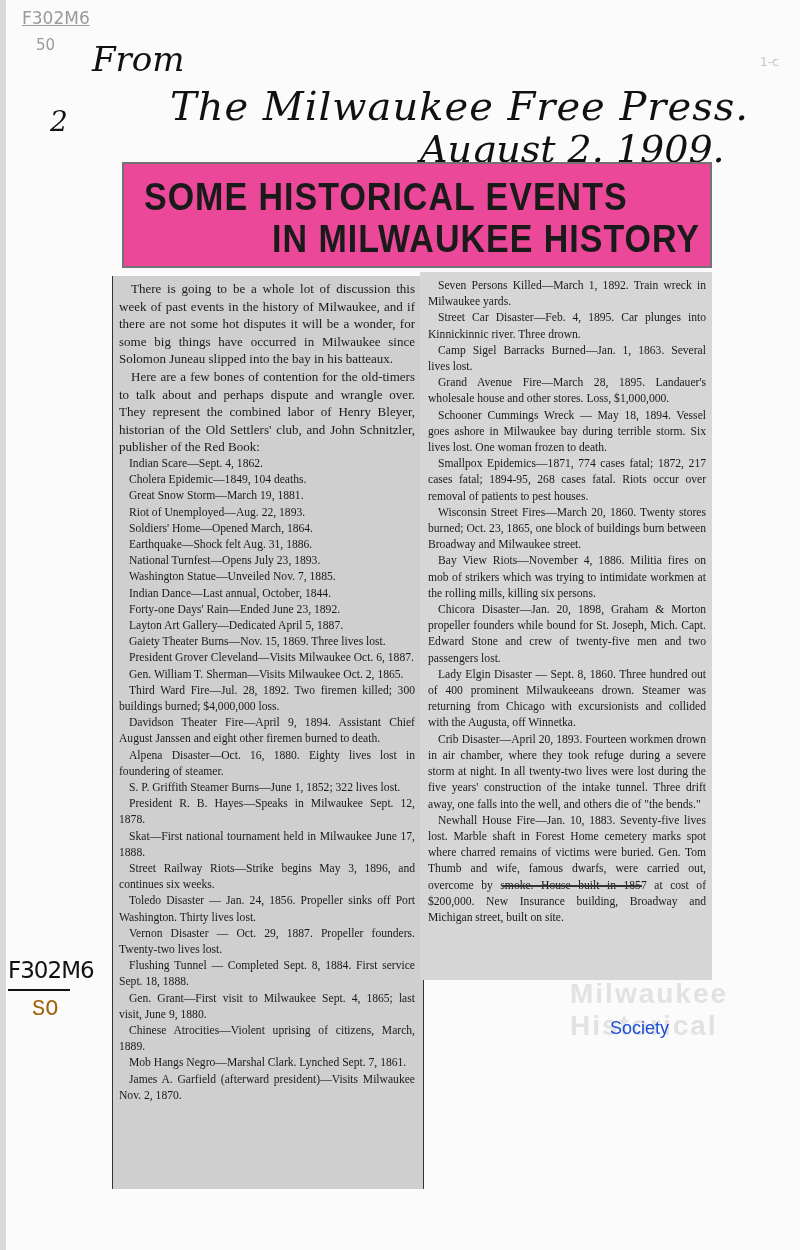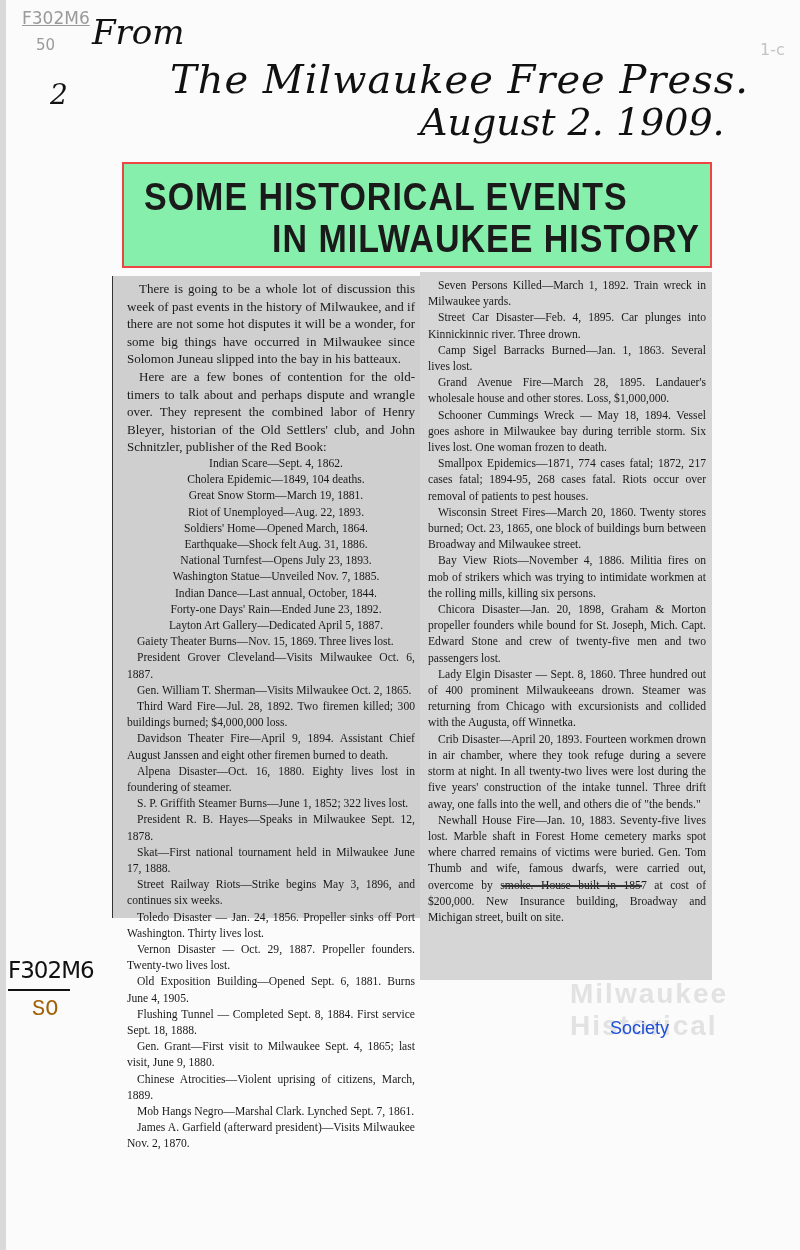--- a/index.html
+++ b/index.html
@@ -1,45 +1,45 @@
 <!DOCTYPE html>
 <html><head>
 <meta charset="utf-8">
 <style>
   html,body{margin:0;padding:0;}
   body{width:800px;height:1250px;background:#fbfbfb;position:relative;overflow:hidden;font-family:"Liberation Serif","DejaVu Serif",serif;color:#1a1a1a;}
   .edge-left{position:absolute;left:0;top:0;width:6px;height:1250px;background:#d9d9d9;}
-  .hw{position:absolute;font-family:"DejaVu Serif","Liberation Serif",serif;font-style:italic;color:#111;}
+  .hw{position:absolute;font-family:"DejaVu Serif","Liberation Serif",serif;font-style:italic;color:#111;margin-top:27px;}
   .pencil{position:absolute;font-family:"DejaVu Sans","Liberation Sans",sans-serif;color:#9a9a9a;}
   .clipping{position:absolute;left:112px;top:160px;width:610px;height:735px;}
-  .headline-box{position:absolute;left:10px;top:2px;width:590px;height:106px;border:2px solid #ef4444;background:#86efac;box-sizing:border-box;}
+  .headline-box{position:absolute;left:10px;top:2px;width:590px;height:106px;border:2px solid #737373;background:#ec4899;box-sizing:border-box;}
   .headline{position:absolute;font-family:"Liberation Sans","DejaVu Sans",sans-serif;font-weight:bold;font-size:34px;letter-spacing:1px;color:#1a1a1a;transform:scaleY(1.15);transform-origin:left top;white-space:nowrap;}
   .col{position:absolute;font-size:11.6px;line-height:16.2px;text-align:justify;box-sizing:border-box;}
-  .col-left{left:0;top:116px;width:312px;height:642px;background:#cfcfcf;border-left:1px solid #333;border-right:1px solid #333;padding:4px 8px 0 14px;}
+  .col-left{left:0;top:116px;width:312px;height:913px;background:#cfcfcf;border-left:1px solid #333;border-right:1px solid #333;padding:4px 8px 0 6px;}
   .col-right{left:308px;top:112px;width:292px;height:708px;background:#d6d6d6;padding:6px 6px 0 8px;}
   .col-left .intro p{margin:0;text-indent:12px;font-size:13px;line-height:17.6px;}
   .col-left .events p{margin:0;text-indent:10px;}
-  .col-left .events p.short{text-align:center;}
+  .col-left .events p.short{text-align:left;}
   .col-right p{margin:0;text-indent:10px;}
   .rule{position:absolute;left:390px;top:725px;width:140px;height:2px;background:#333;}
   .stamp-box{position:absolute;left:0;top:945px;width:105px;height:100px;}
   .stamp-top{position:absolute;left:8px;top:12px;font-family:"DejaVu Sans","Liberation Sans",sans-serif;font-size:23px;color:#111;letter-spacing:-1px;}
   .stamp-line{position:absolute;left:8px;top:44px;width:62px;height:2px;background:#111;}
   .stamp-bottom{position:absolute;left:32px;top:52px;font-family:Liberation Mono, monospace;font-size:22px;color:#a16207;}
   .faint-stamp{position:absolute;left:570px;top:978px;font-family:"Liberation Sans","DejaVu Sans",sans-serif;font-weight:bold;font-size:28px;color:#e2e2e2;letter-spacing:2px;}
   .faint-stamp2{position:absolute;left:610px;top:1018px;font-family:Liberation Sans, sans-serif;font-size:18px;color:#1d4ed8;}
 </style>
 </head>
 <body>
 
 <div class="edge-left"></div>
 
 <div class="pencil" style="left:22px;top:8px;font-size:17px;text-decoration:underline;">F302M6</div>
 <div class="pencil" style="left:36px;top:36px;font-size:15px;">50</div>
-<div class="pencil" style="left:760px;top:40px;font-size:16px;color:#c4c4c4;">1-c</div>
+<div class="pencil" style="left:760px;top:55px;font-size:12px;color:#c4c4c4;">1-c</div>
 
 <div class="hw" style="left:50px;top:78px;font-size:28px;">2</div>
 <div class="hw" style="left:92px;top:12px;font-size:34px;">From</div>
 <div class="hw" style="left:170px;top:56px;font-size:40px;letter-spacing:1px;">The Milwaukee Free Press.</div>
 <div class="hw" style="left:420px;top:100px;font-size:38px;text-align:center;">August 2. 1909.</div>
 
 <div class="clipping">
   <div class="headline-box">
     <div class="headline" style="left:20px;top:10px;">SOME HISTORICAL EVENTS</div>
     <div class="headline" style="left:148px;top:52px;">IN MILWAUKEE HISTORY</div>
@@ -67,21 +67,20 @@
       <p>Gen. William T. Sherman—Visits Milwaukee Oct. 2, 1865.</p>
       <p>Third Ward Fire—Jul. 28, 1892. Two firemen killed; 300 buildings burned; $4,000,000 loss.</p>
       <p>Davidson Theater Fire—April 9, 1894. Assistant Chief August Janssen and eight other firemen burned to death.</p>
       <p>Alpena Disaster—Oct. 16, 1880. Eighty lives lost in foundering of steamer.</p>
       <p>S. P. Griffith Steamer Burns—June 1, 1852; 322 lives lost.</p>
       <p>President R. B. Hayes—Speaks in Milwaukee Sept. 12, 1878.</p>
       <p>Skat—First national tournament held in Milwaukee June 17, 1888.</p>
       <p>Street Railway Riots—Strike begins May 3, 1896, and continues six weeks.</p>
       <p>Toledo Disaster — Jan. 24, 1856. Propeller sinks off Port Washington. Thirty lives lost.</p>
       <p>Vernon Disaster — Oct. 29, 1887. Propeller founders. Twenty-two lives lost.</p>
-      <p>Old Exposition Building—Opened Sept. 6, 1881. Burns June 4, 1905.</p>
       <p>Flushing Tunnel — Completed Sept. 8, 1884. First service Sept. 18, 1888.</p>
       <p>Gen. Grant—First visit to Milwaukee Sept. 4, 1865; last visit, June 9, 1880.</p>
       <p>Chinese Atrocities—Violent uprising of citizens, March, 1889.</p>
       <p>Mob Hangs Negro—Marshal Clark. Lynched Sept. 7, 1861.</p>
       <p>James A. Garfield (afterward president)—Visits Milwaukee Nov. 2, 1870.</p>
     </div>
   </div>
 
   <div class="col col-right">
     <p>Seven Persons Killed—March 1, 1892. Train wreck in Milwaukee yards.</p>

